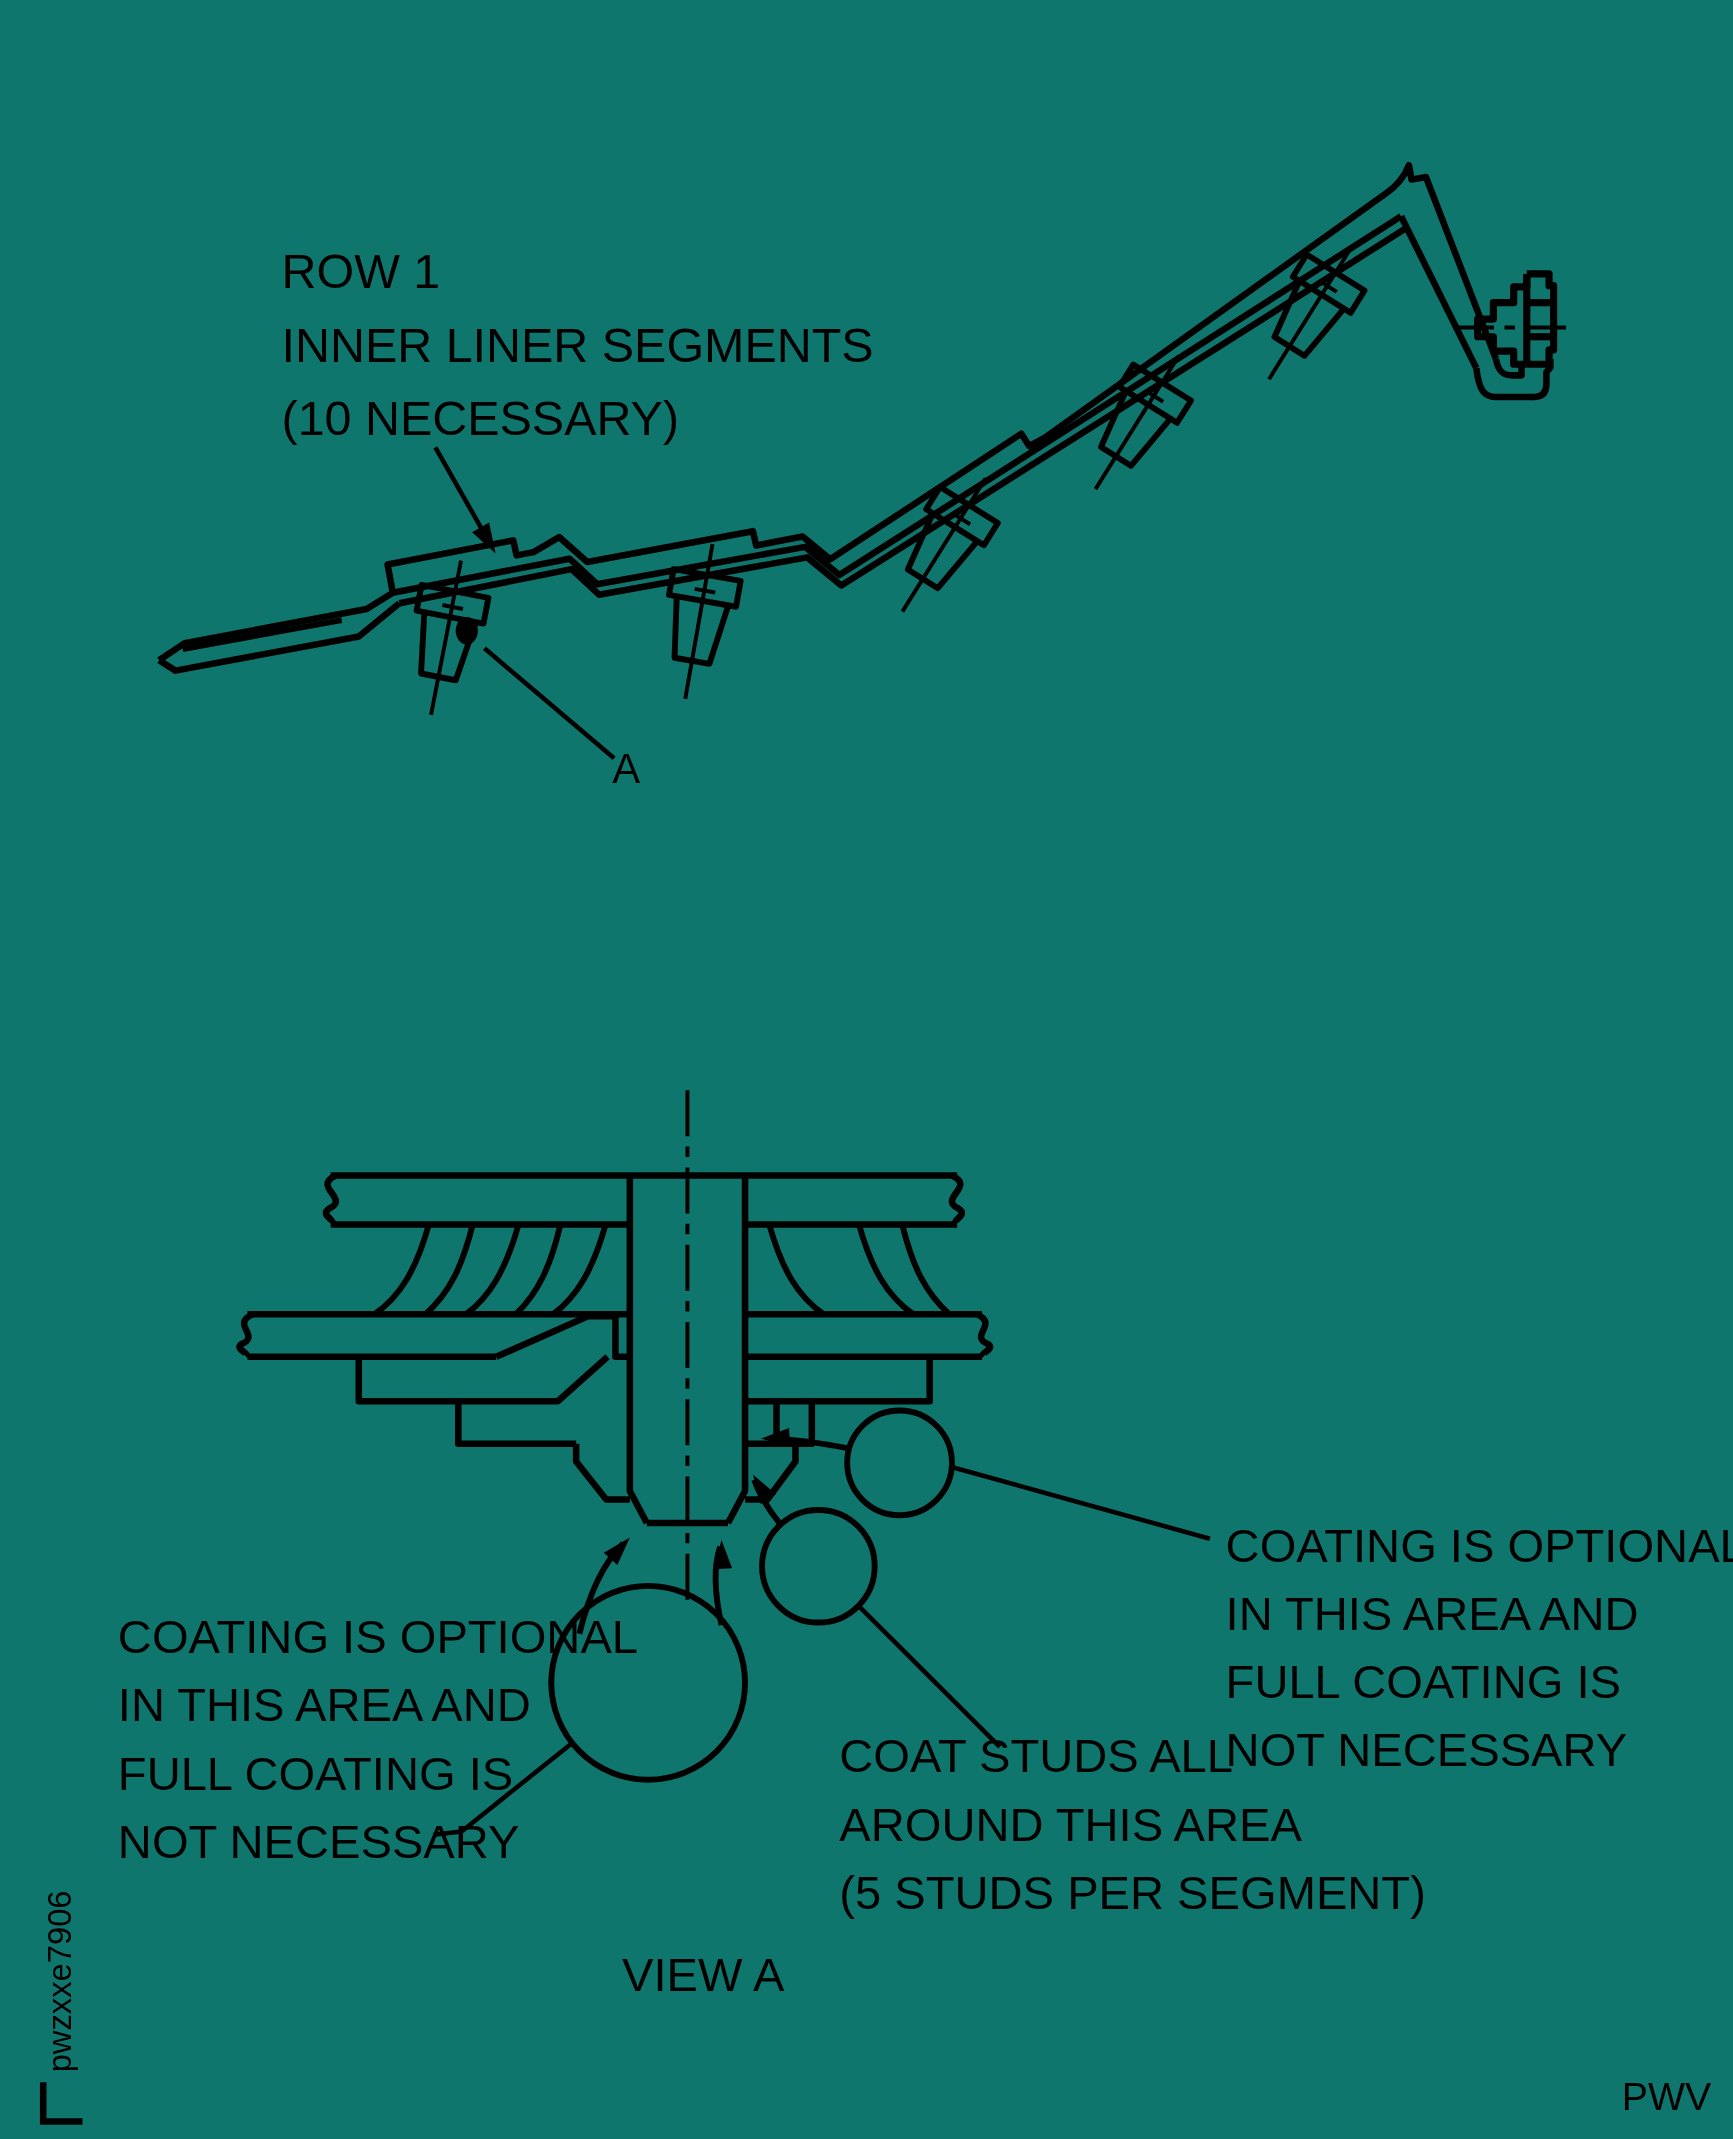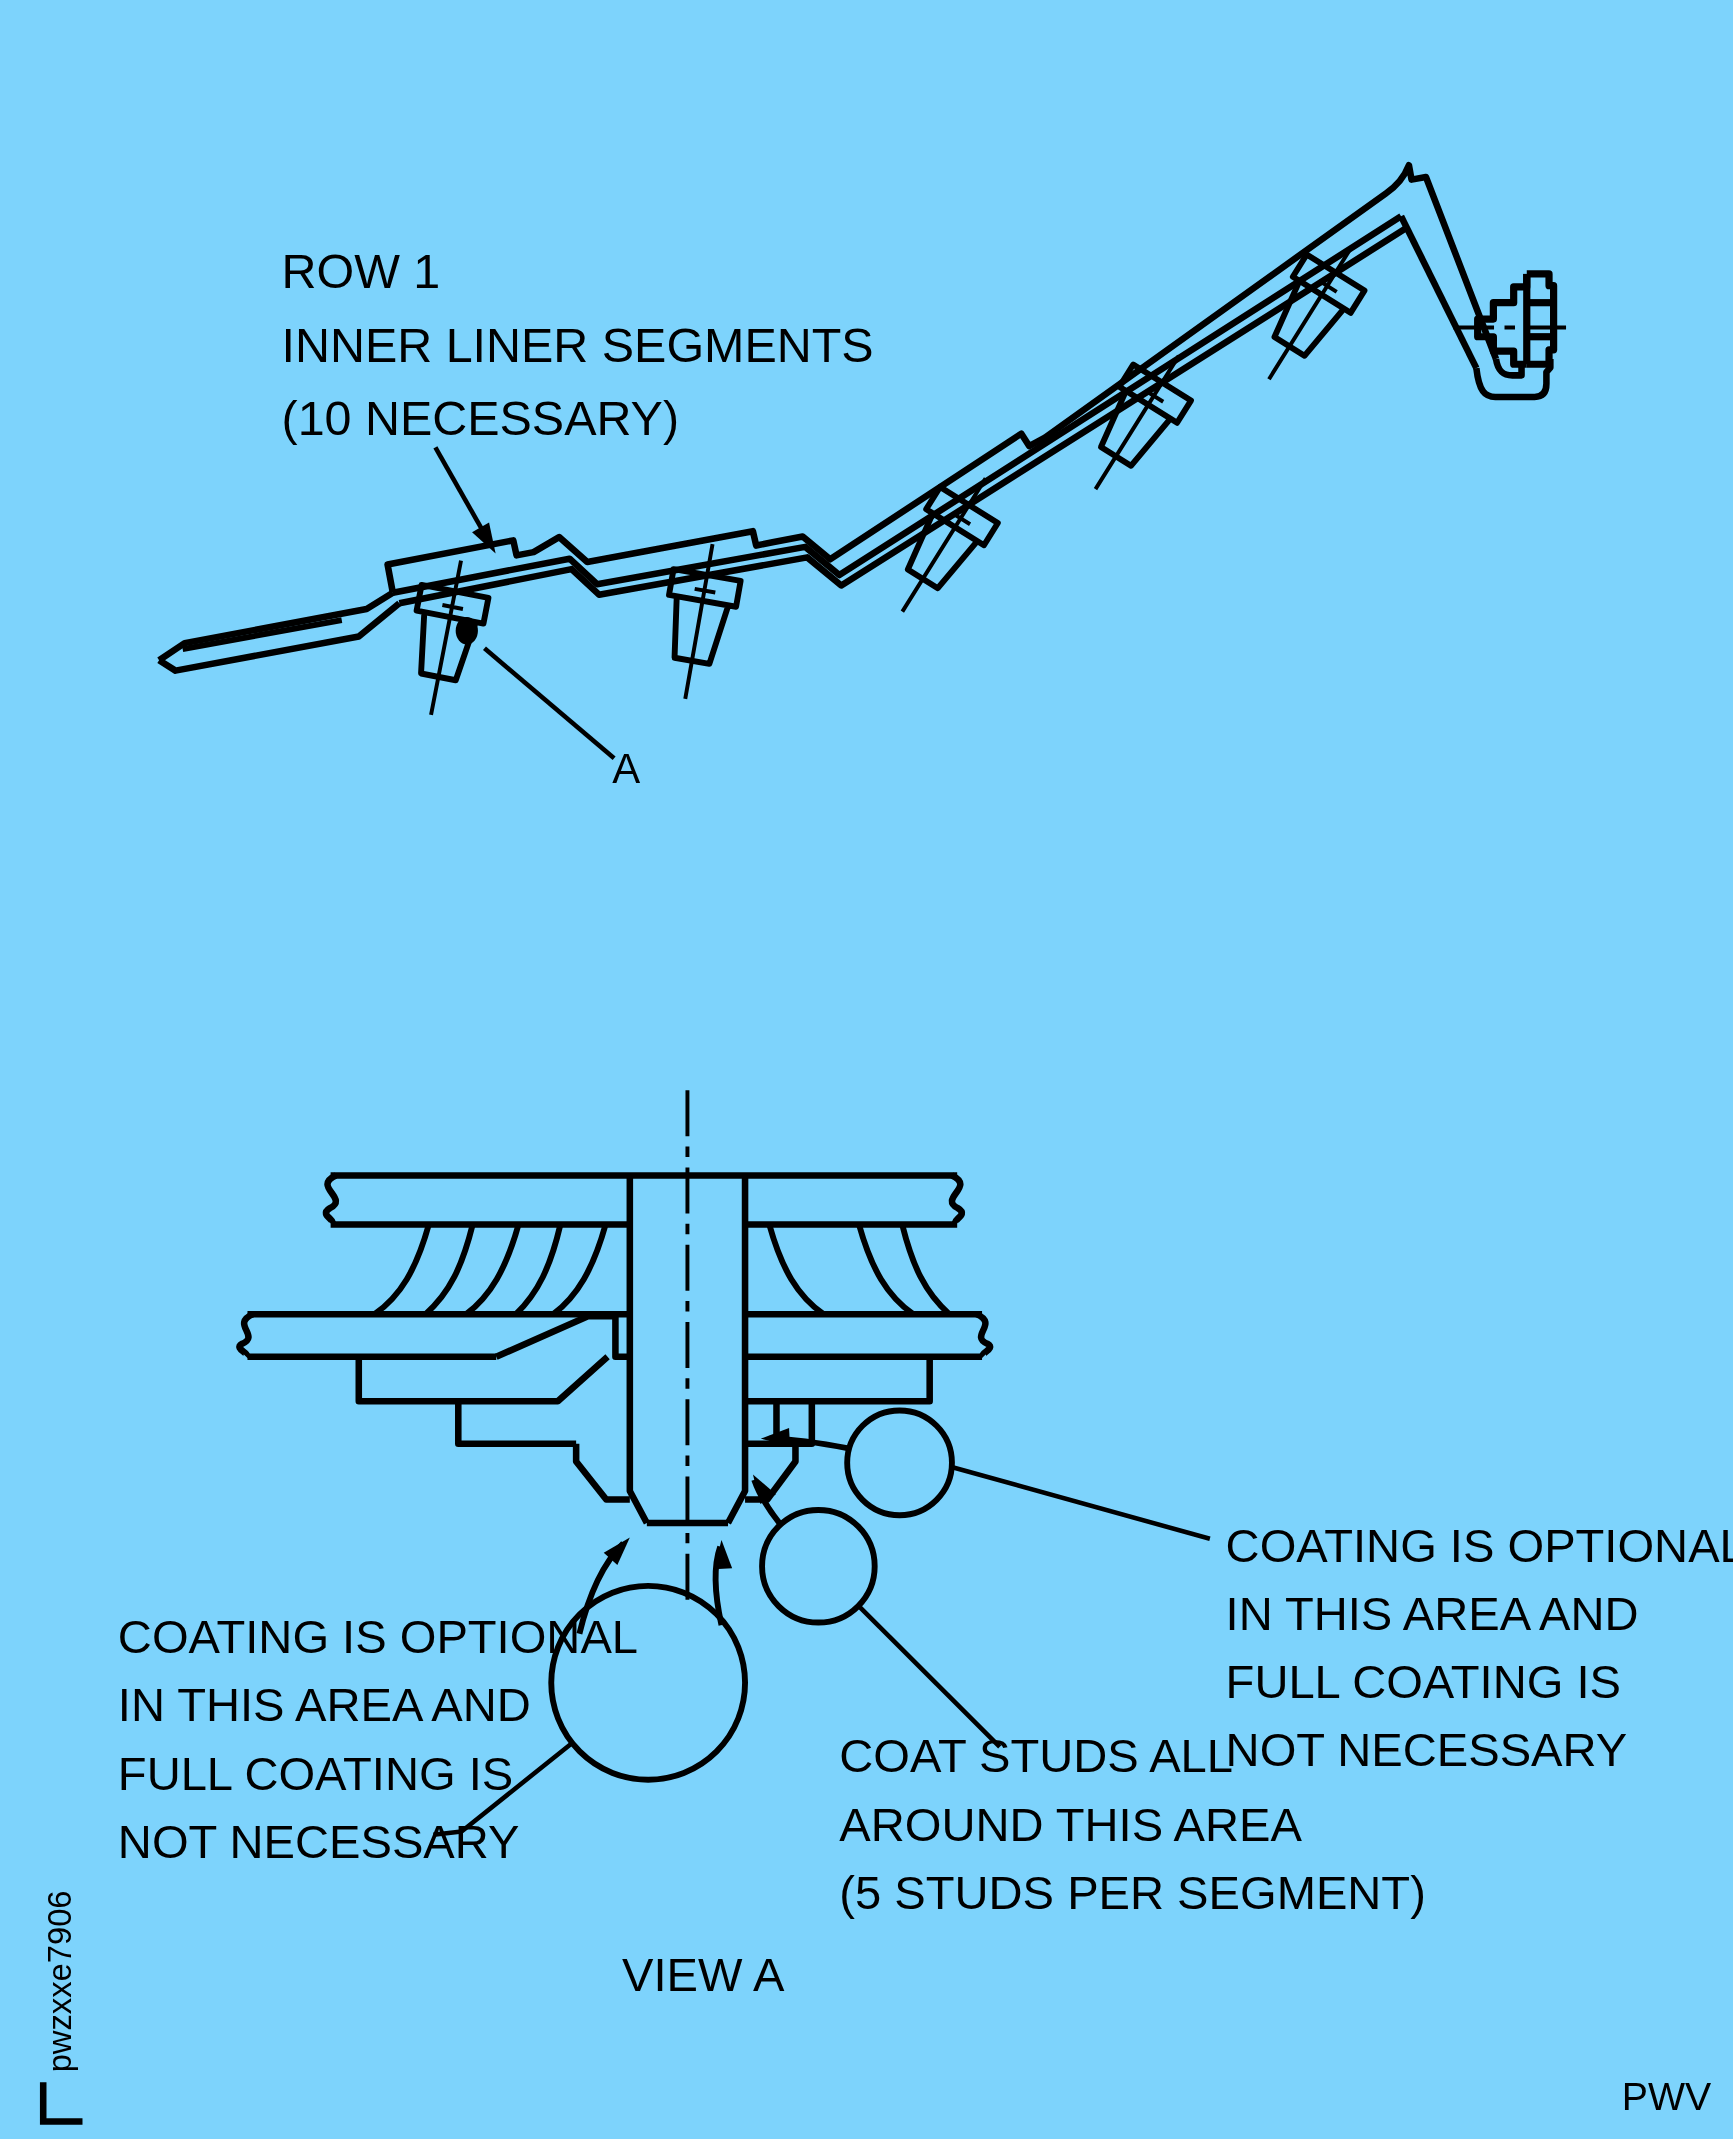--- a/index.html
+++ b/index.html
@@ -4,21 +4,21 @@
 <style>
   html, body {
     margin: 0;
     padding: 0;
     background: #ffffff;
   }
   .page {
     position: relative;
     width: 1733px;
     height: 2140px;
-    background: #7dd3fc;
+    background: #0f766e;
     overflow: hidden;
   }
   svg { display: block; }
   text {
     font-family: "Liberation Sans", "DejaVu Sans", sans-serif;
     fill: #000000;
   }
   .note { font-size: 72px; }
   .callout { font-size: 74px; }
   .marker { font-size: 64px; }

